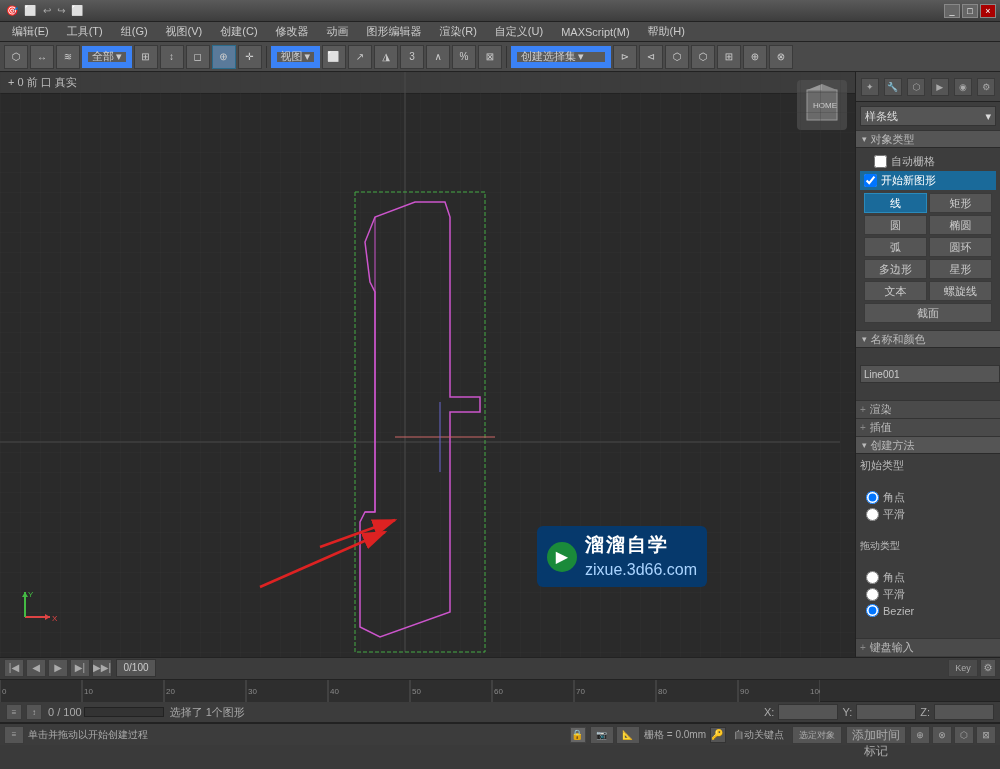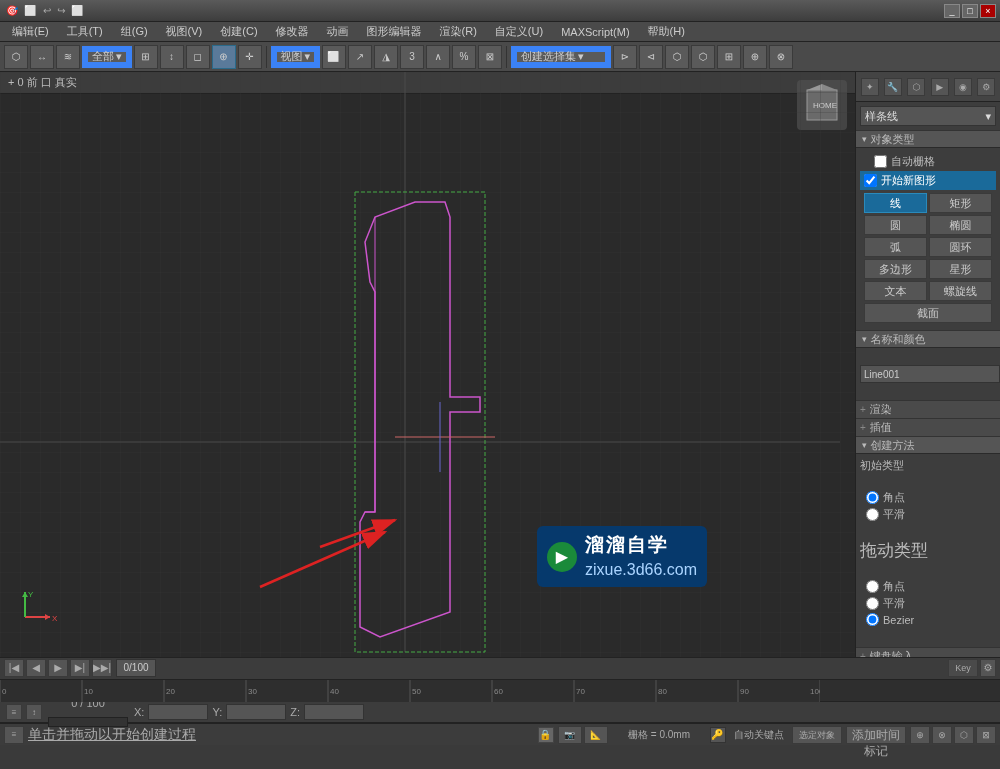--- a/index.html
+++ b/index.html
@@ -351,21 +351,21 @@
       background: #555;
       border: 1px solid #333;
       color: #ccc;
       font-size: 10px;
       padding: 0 3px;
       width: 60px;
       line-height: 14px;
     }
 
     .progress-area {
-      display: flex; align-items: center; gap: 8px; flex-direction: column;
+      display: flex; align-items: center; gap: 2px;
     }
     .progress-bar-outer {
       width: 80px; height: 10px;
       background: #333; border: 1px solid #222;
       position: relative;
     }
     .progress-bar-inner {
       height: 100%;
       background: #555;
       width: 0%;
@@ -615,21 +615,21 @@
       <div class="radio-group">
         <div class="radio-row">
           <input type="radio" name="initial" checked="" style="">
           <span>角点</span>
         </div>
         <div class="radio-row">
           <input type="radio" name="initial" style="">
           <span>平滑</span>
         </div>
       </div>
-      <div style="font-size:17px; color:#bbb; margin: 4px 0 16px;">拖动类型</div>
+      <div style="font-size:10px; color:#bbb; margin: 4px 0 16px;">拖动类型</div>
       <div class="radio-group">
         <div class="radio-row">
           <input type="radio" name="drag" style="">
           <span>角点</span>
         </div>
         <div class="radio-row">
           <input type="radio" name="drag" style="">
           <span>平滑</span>
         </div>
         <div class="radio-row">
@@ -693,39 +693,40 @@
   <div style="display:flex;align-items:center;gap:4px;">
     <div class="timeline-btn" style="width:16px;height:16px;font-size:8px;">≡</div>
     <div class="timeline-btn" style="width:16px;height:16px;font-size:8px;">↕</div>
   </div>
   <div class="progress-area">
     <span>0 / 100</span>
     <div class="progress-bar-outer">
       <div class="progress-bar-inner"></div>
     </div>
   </div>
+  <span style="flex:1;">选择了 1个图形</span>
   <div style="display:flex; gap:4px; align-items:center;">
     <span>X:</span>
     <div class="coord-field"></div>
     <span>Y:</span>
     <div class="coord-field"></div>
     <span>Z:</span>
     <div class="coord-field"></div>
   </div>
 </div>
 
 <div id="bottombar">
   <div class="timeline-btn" style="font-size:8px;">≡</div>
-  <span style="flex:1; color:#aaa; font-size:14px;text-decoration:underline;">单击并拖动以开始创建过程</span>
+  <span style="flex:1; color:#aaa; font-size:10px;">单击并拖动以开始创建过程</span>
   <div style="width:16px;height:16px; background:#666; border:1px solid #444; display:flex;align-items:center;justify-content:center;">🔒</div>
   <div style="display:flex;gap:2px;">
     <div class="timeline-btn" style="width:24px;font-size:9px;">📷</div>
     <div class="timeline-btn" style="width:24px;font-size:9px;">📐</div>
   </div>
-  <span style="margin:0 16px;">栅格 = 0.0mm</span>
+  <span style="margin:0 0;">栅格 = 0.0mm</span>
   <div style="width:16px;height:16px;background:#555;border:1px solid #333;display:flex;align-items:center;justify-content:center;">🔑</div>
   <span style="margin:12px 4px;">自动关键点</span>
   <div class="timeline-btn" style="width:50px;font-size:9px;background:#555;">选定对象</div>
   <div class="timeline-btn" style="width:60px;font-size:12px;">添加时间标记</div>
   <div style="display:flex;gap:2px;">
     <div class="timeline-btn" style="width:20px;font-size:9px;">⊕</div>
     <div class="timeline-btn" style="width:20px;font-size:9px;">⊗</div>
     <div class="timeline-btn" style="width:20px;font-size:9px;">⬡</div>
     <div class="timeline-btn" style="width:20px;font-size:9px;">⊠</div>
   </div>

